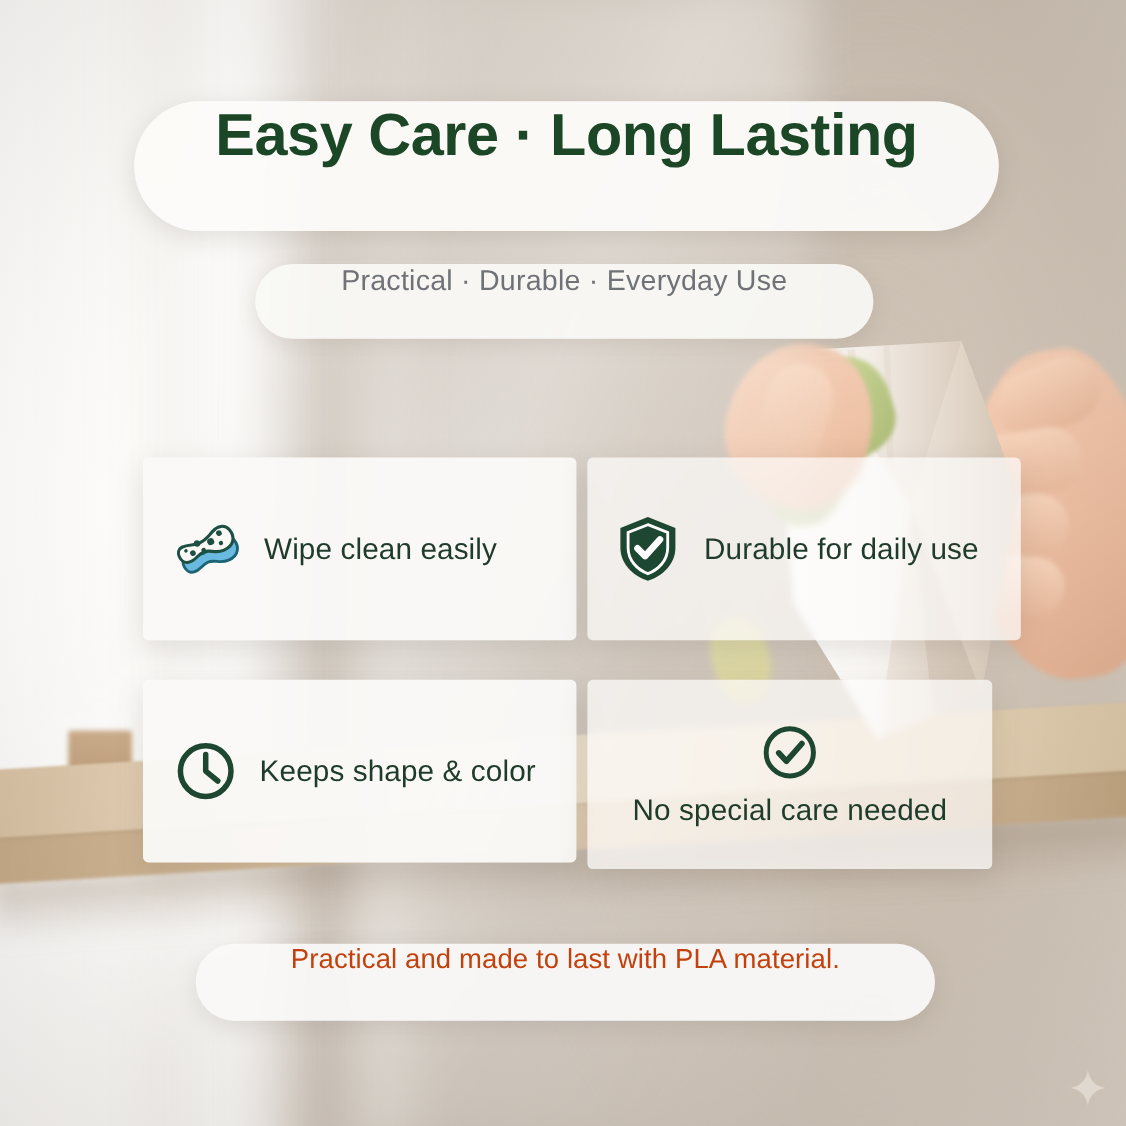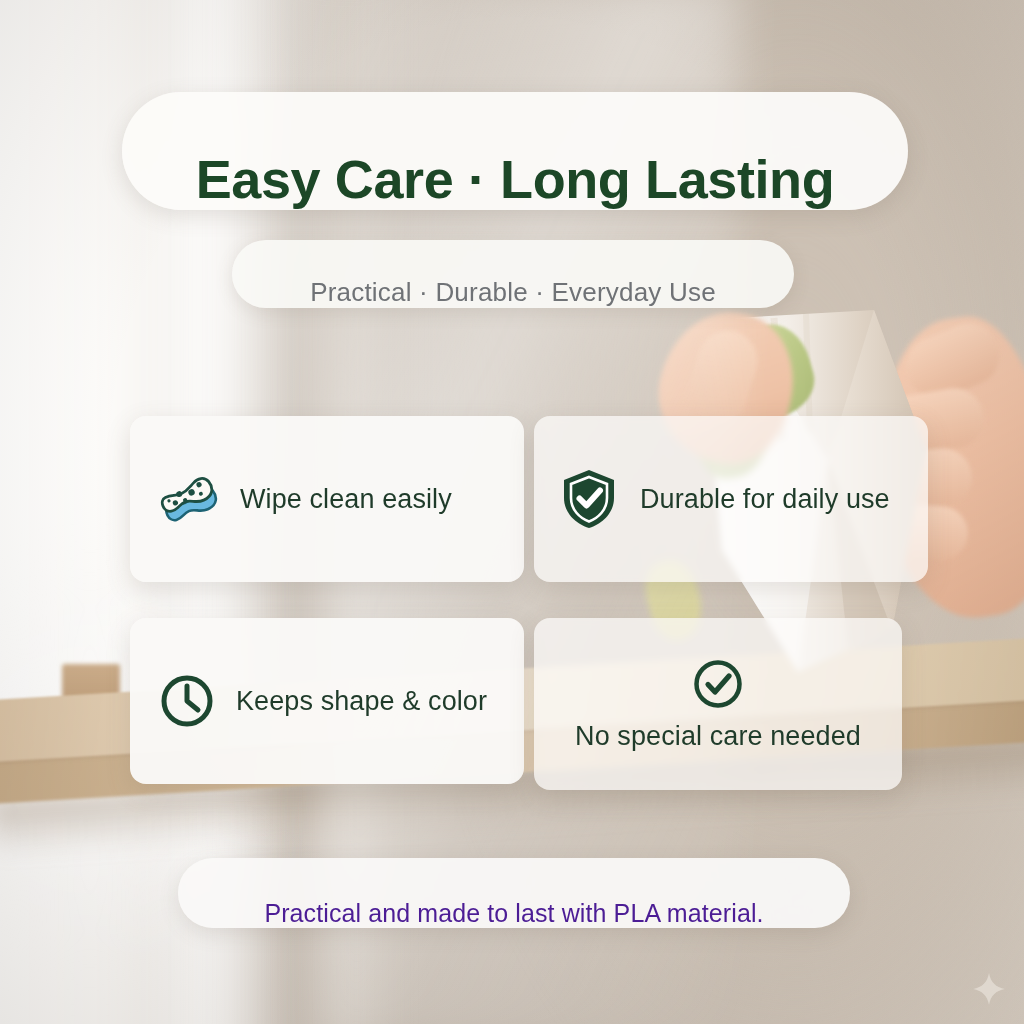--- a/index.html
+++ b/index.html
@@ -148,21 +148,21 @@
     position:absolute;inset:0;
     background:radial-gradient(ellipse at 50% 45%,rgba(0,0,0,0) 55%,rgba(90,76,62,.14) 100%);
     pointer-events:none;
   }
 
   
   .overlay{position:absolute;inset:0;}
 
   .pill{
     position:absolute;
-    display:flex;align-items:flex-end;justify-content:center;
+    display:flex;align-items:flex-start;justify-content:center;
     border-radius:999px;
     box-shadow:0 6px 22px rgba(108,94,80,.16);
     backdrop-filter:blur(2px);
   }
 
   .title-pill{
     left:122px;top:92px;width:786px;height:118px;
     background:rgba(252,251,249,.94);
   }
   .title-text{
@@ -176,21 +176,21 @@
     box-shadow:0 5px 18px rgba(108,94,80,.13);
   }
   .sub-text{
     font-size:26px;font-weight:400;color:#6f7276;letter-spacing:.2px;white-space:nowrap;
   }
 
   .grid{position:absolute;left:0;top:0;width:1024px;height:1024px;}
 
   .card{
     position:absolute;
-    border-radius:16px;
+    border-radius:5px;
     display:flex;align-items:center;
     box-shadow:0 8px 26px rgba(105,92,78,.16);
   }
   .card.solid{background:rgba(250,249,247,.96);}
   .card.glassy{background:rgba(252,251,249,.72);backdrop-filter:blur(3px);}
 
   .card-1{left:130px;top:416px;width:366px;height:166px;padding-left:28px;gap:20px;}
   .card-2{left:534px;top:416px;width:368px;height:166px;padding-left:26px;gap:22px;}
   .card-3{left:130px;top:618px;width:366px;height:166px;padding-left:28px;gap:20px;}
   .card-4{left:534px;top:618px;width:368px;height:172px;
@@ -201,21 +201,21 @@
     font-size:27px;font-weight:400;color:#1f3b2a;letter-spacing:.1px;white-space:nowrap;
   }
   .card-4 .card-label{font-size:27px;}
 
   .footer-pill{
     left:178px;top:858px;width:672px;height:70px;
     background:rgba(250,249,247,.93);
     box-shadow:0 6px 20px rgba(108,94,80,.15);
   }
   .footer-text{
-    font-size:25px;font-weight:400;color:#4c1d95;letter-spacing:.1px;white-space:nowrap;
+    font-size:25px;font-weight:400;color:#c2410c;letter-spacing:.1px;white-space:nowrap;
   }
 
   .sparkle{
     position:absolute;right:18px;bottom:18px;width:34px;height:34px;
     opacity:.62;
   }
 </style>
 </head>
 <body>
 

